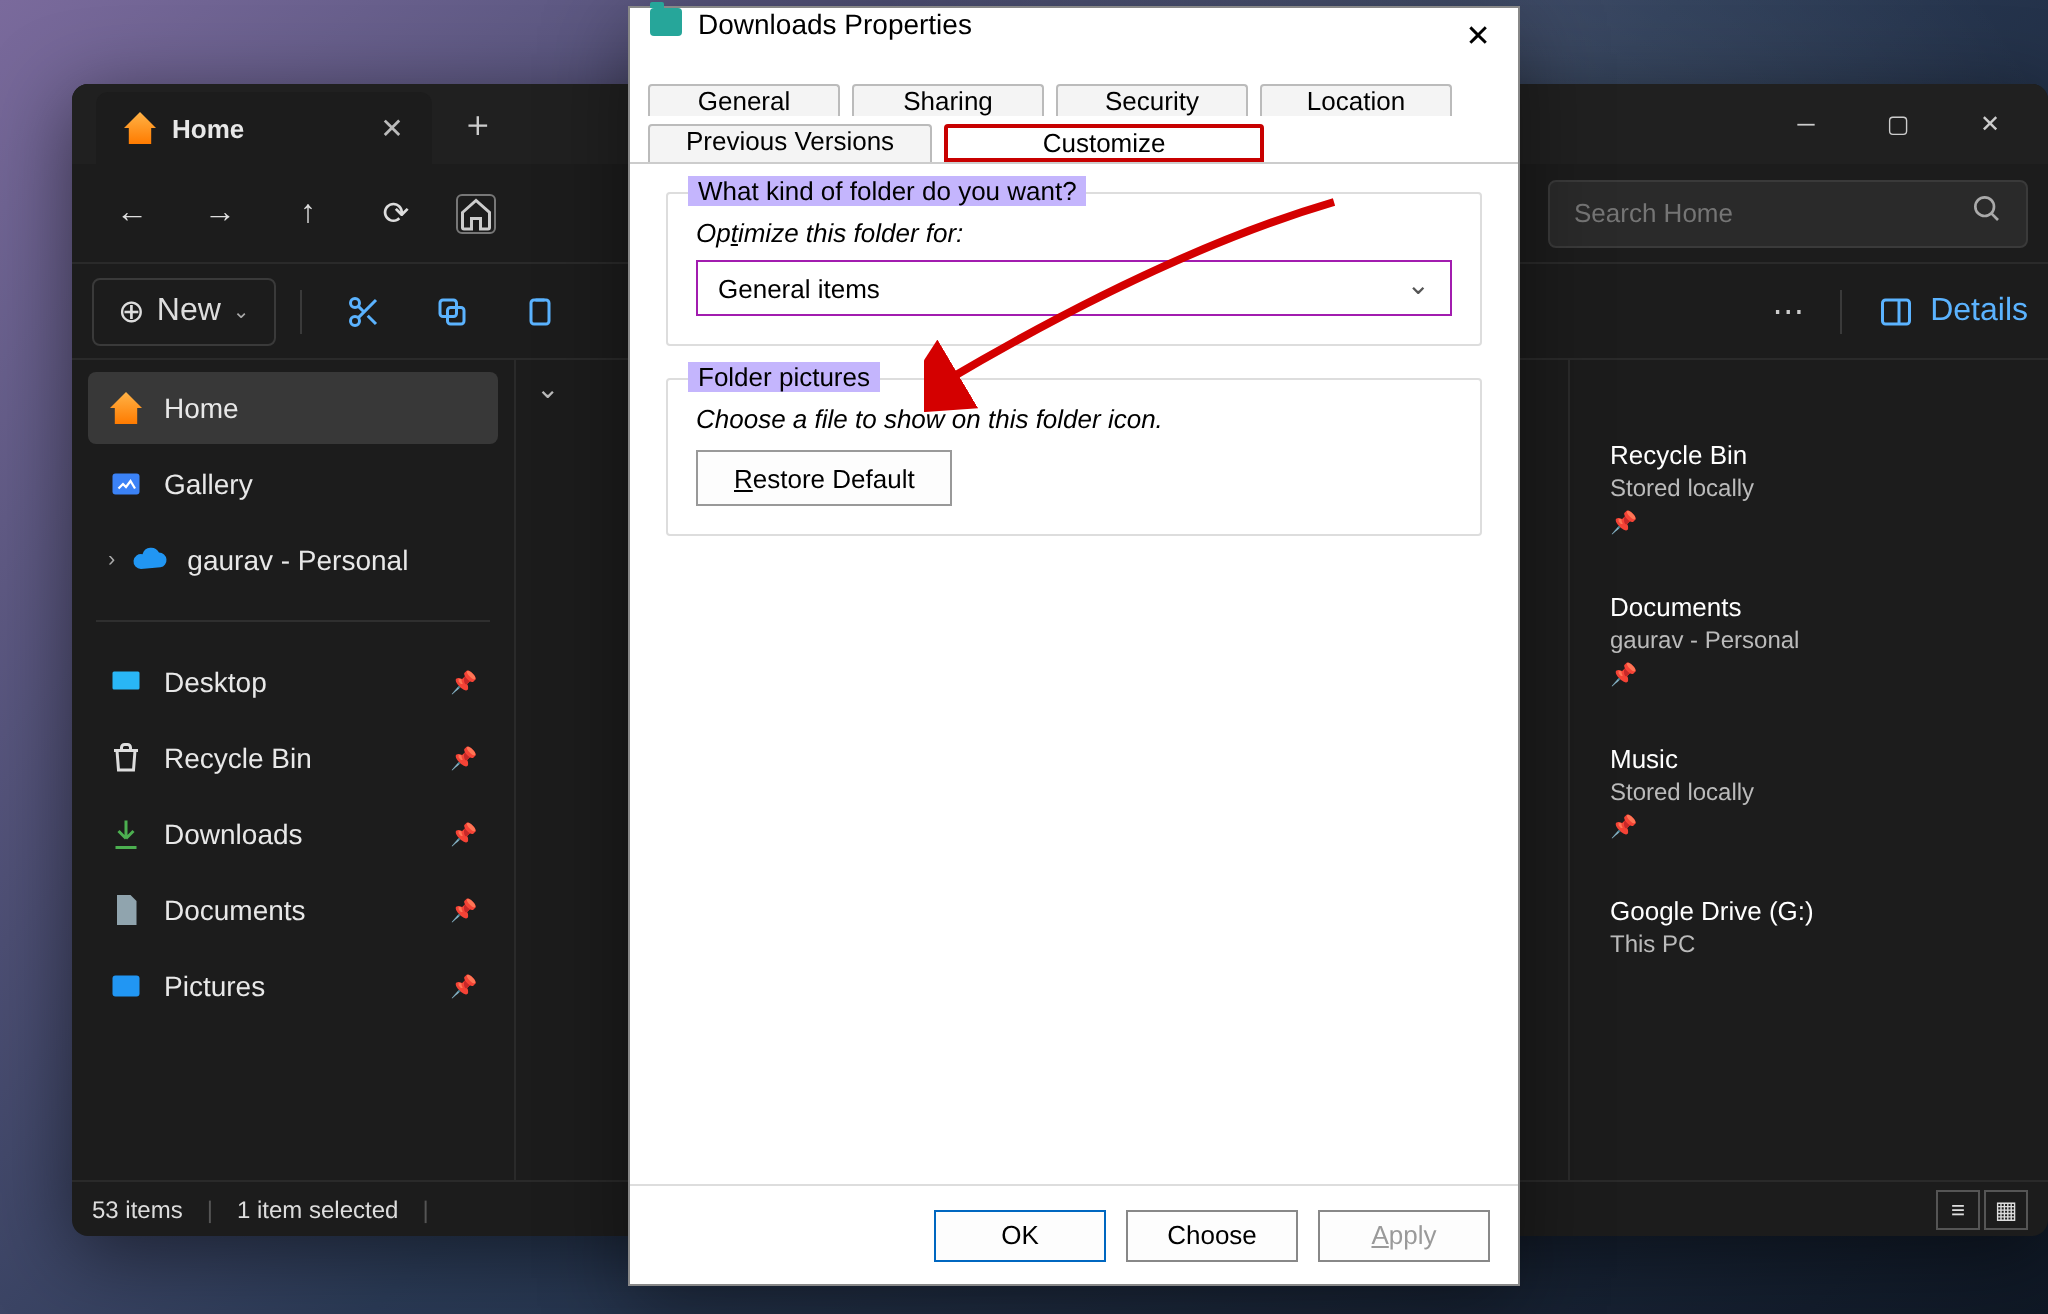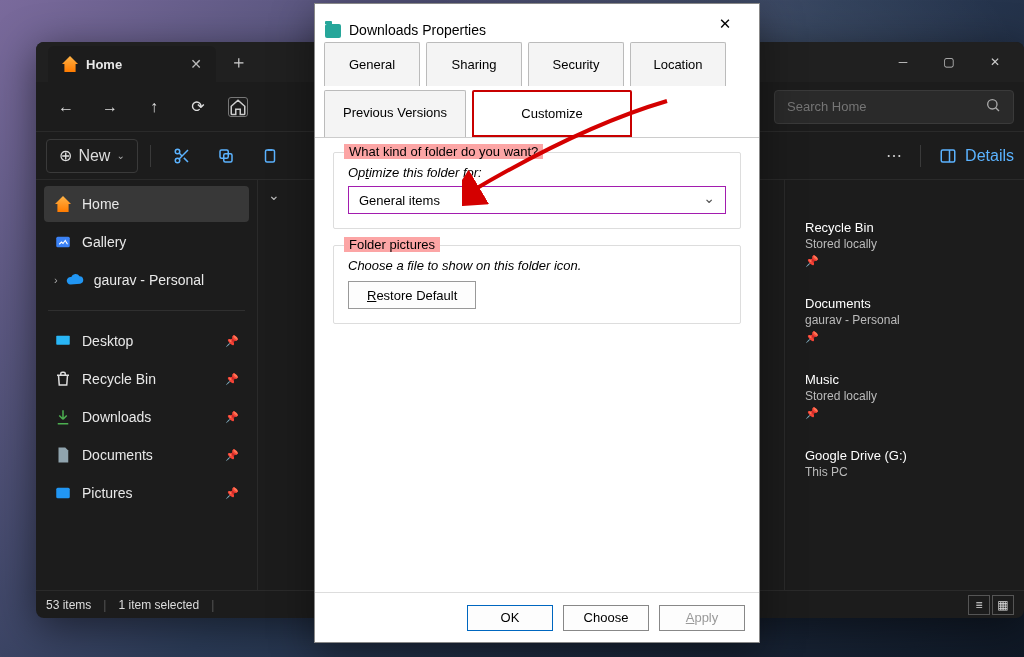--- a/index.html
+++ b/index.html
@@ -52,38 +52,38 @@
   .rp-sub { font-size:12px; color:#bbb; }
   .rp-pin { font-size:11px; color:#888; margin-top:2px; }
 
   .statusbar { height:28px; border-top:1px solid #2a2a2a; display:flex; align-items:center; padding:0 10px; font-size:12px; color:#ddd; gap:12px; }
   .statusbar .sb-sep { color:#555; }
   .view-icons { margin-left:auto; display:flex; gap:2px; }
   .vicon { width:22px; height:20px; border:1px solid #555; display:flex; align-items:center; justify-content:center; font-size:12px; cursor:pointer; }
 
   
   .dialog { position:absolute; left:314px; top:3px; width:446px; height:640px; background:#fff; color:#000; border:1px solid #888; box-shadow:0 10px 40px rgba(0,0,0,.4); display:flex; flex-direction:column; font-size:13px; }
-  .dlg-title { height:34px; display:flex; align-items:flex-end; padding:0 14px 0 10px; }
+  .dlg-title { height:34px; display:flex; align-items:flex-start; padding:0 0 0 10px; }
   .dlg-title .folder-ic { width:16px; height:14px; background:#26a69a; border-radius:2px; margin-right:8px; position:relative; }
   .dlg-title .folder-ic::before { content:""; position:absolute; top:-3px; left:0; width:7px; height:3px; background:#26a69a; border-radius:1px 1px 0 0; }
   .dlg-title-text { font-size:14px; }
   .dlg-close { margin-left:auto; width:40px; height:28px; display:flex; align-items:center; justify-content:center; font-size:15px; cursor:pointer; }
 
   .tabs { display:flex; flex-wrap:wrap; border-bottom:1px solid #ccc; padding:0 6px; }
-  .tabs .tabbtn { padding:14px 18px; border:1px solid #bbb; border-bottom:none; background:#f4f4f4; margin:4px 3px 0; font-size:13px; cursor:pointer; border-radius:2px 2px 0 0; }
+  .tabs .tabbtn { padding:0 18px; border:1px solid #bbb; border-bottom:none; background:#f4f4f4; margin:4px 3px 0; font-size:13px; cursor:pointer; border-radius:2px 2px 0 0; }
   .tabs .row2 { width:100%; display:flex; }
   .tabs .row1 { width:100%; display:flex; }
   .tabs .tabbtn.active { background:#fff; border:2px solid #c80000; font-weight:400; }
   .tabs .row1 .tabbtn { flex:0 0 auto; min-width:96px; text-align:center; }
   .tabs .row2 .tabbtn { flex:0 0 auto; min-width:130px; text-align:center; }
   .tabs .row2 .tabbtn.active { min-width:160px; }
 
   .dlg-body { flex:1; padding:14px 18px 10px; display:flex; flex-direction:column; gap:16px; position:relative; }
   .group { border:1px solid #ddd; border-radius:2px; padding:12px 14px 14px; position:relative; }
-  .group-title { position:absolute; top:-9px; left:10px; background:#fca5a5; padding:0 5px; font-size:13px; }
+  .group-title { position:absolute; top:-9px; left:10px; background:#c4b5fd; padding:0 5px; font-size:13px; }
   .lbl { font-size:13px; margin-bottom:6px;font-style:italic; }
   .select { width:100%; height:28px; border:1px solid #a21caf; padding:0 28px 0 10px; background:#fff; display:flex; align-items:center; cursor:pointer; position:relative; }
   .select::after { content:"⌄"; position:absolute; right:10px; top:3px; color:#555; font-size:14px; }
   .chk-row { display:flex; align-items:center; gap:8px; margin-top:10px; }
   .chk { width:16px; height:16px; border:1px solid #777; border-radius:3px; cursor:pointer; }
   .btn { height:28px; padding:0 18px; border:1px solid #999; background:#fdfdfd; cursor:pointer; font-size:13px; display:inline-flex; align-items:center; }
   .btn-row { display:flex; gap:10px; margin-top:8px; }
 
   .dlg-footer { height:50px; border-top:1px solid #ddd; display:flex; align-items:center; justify-content:flex-end; gap:10px; padding:0 14px; }
   .fbtn { width:86px; height:26px; border:1px solid #888; background:#fdfdfd; font-size:13px; cursor:pointer; }

